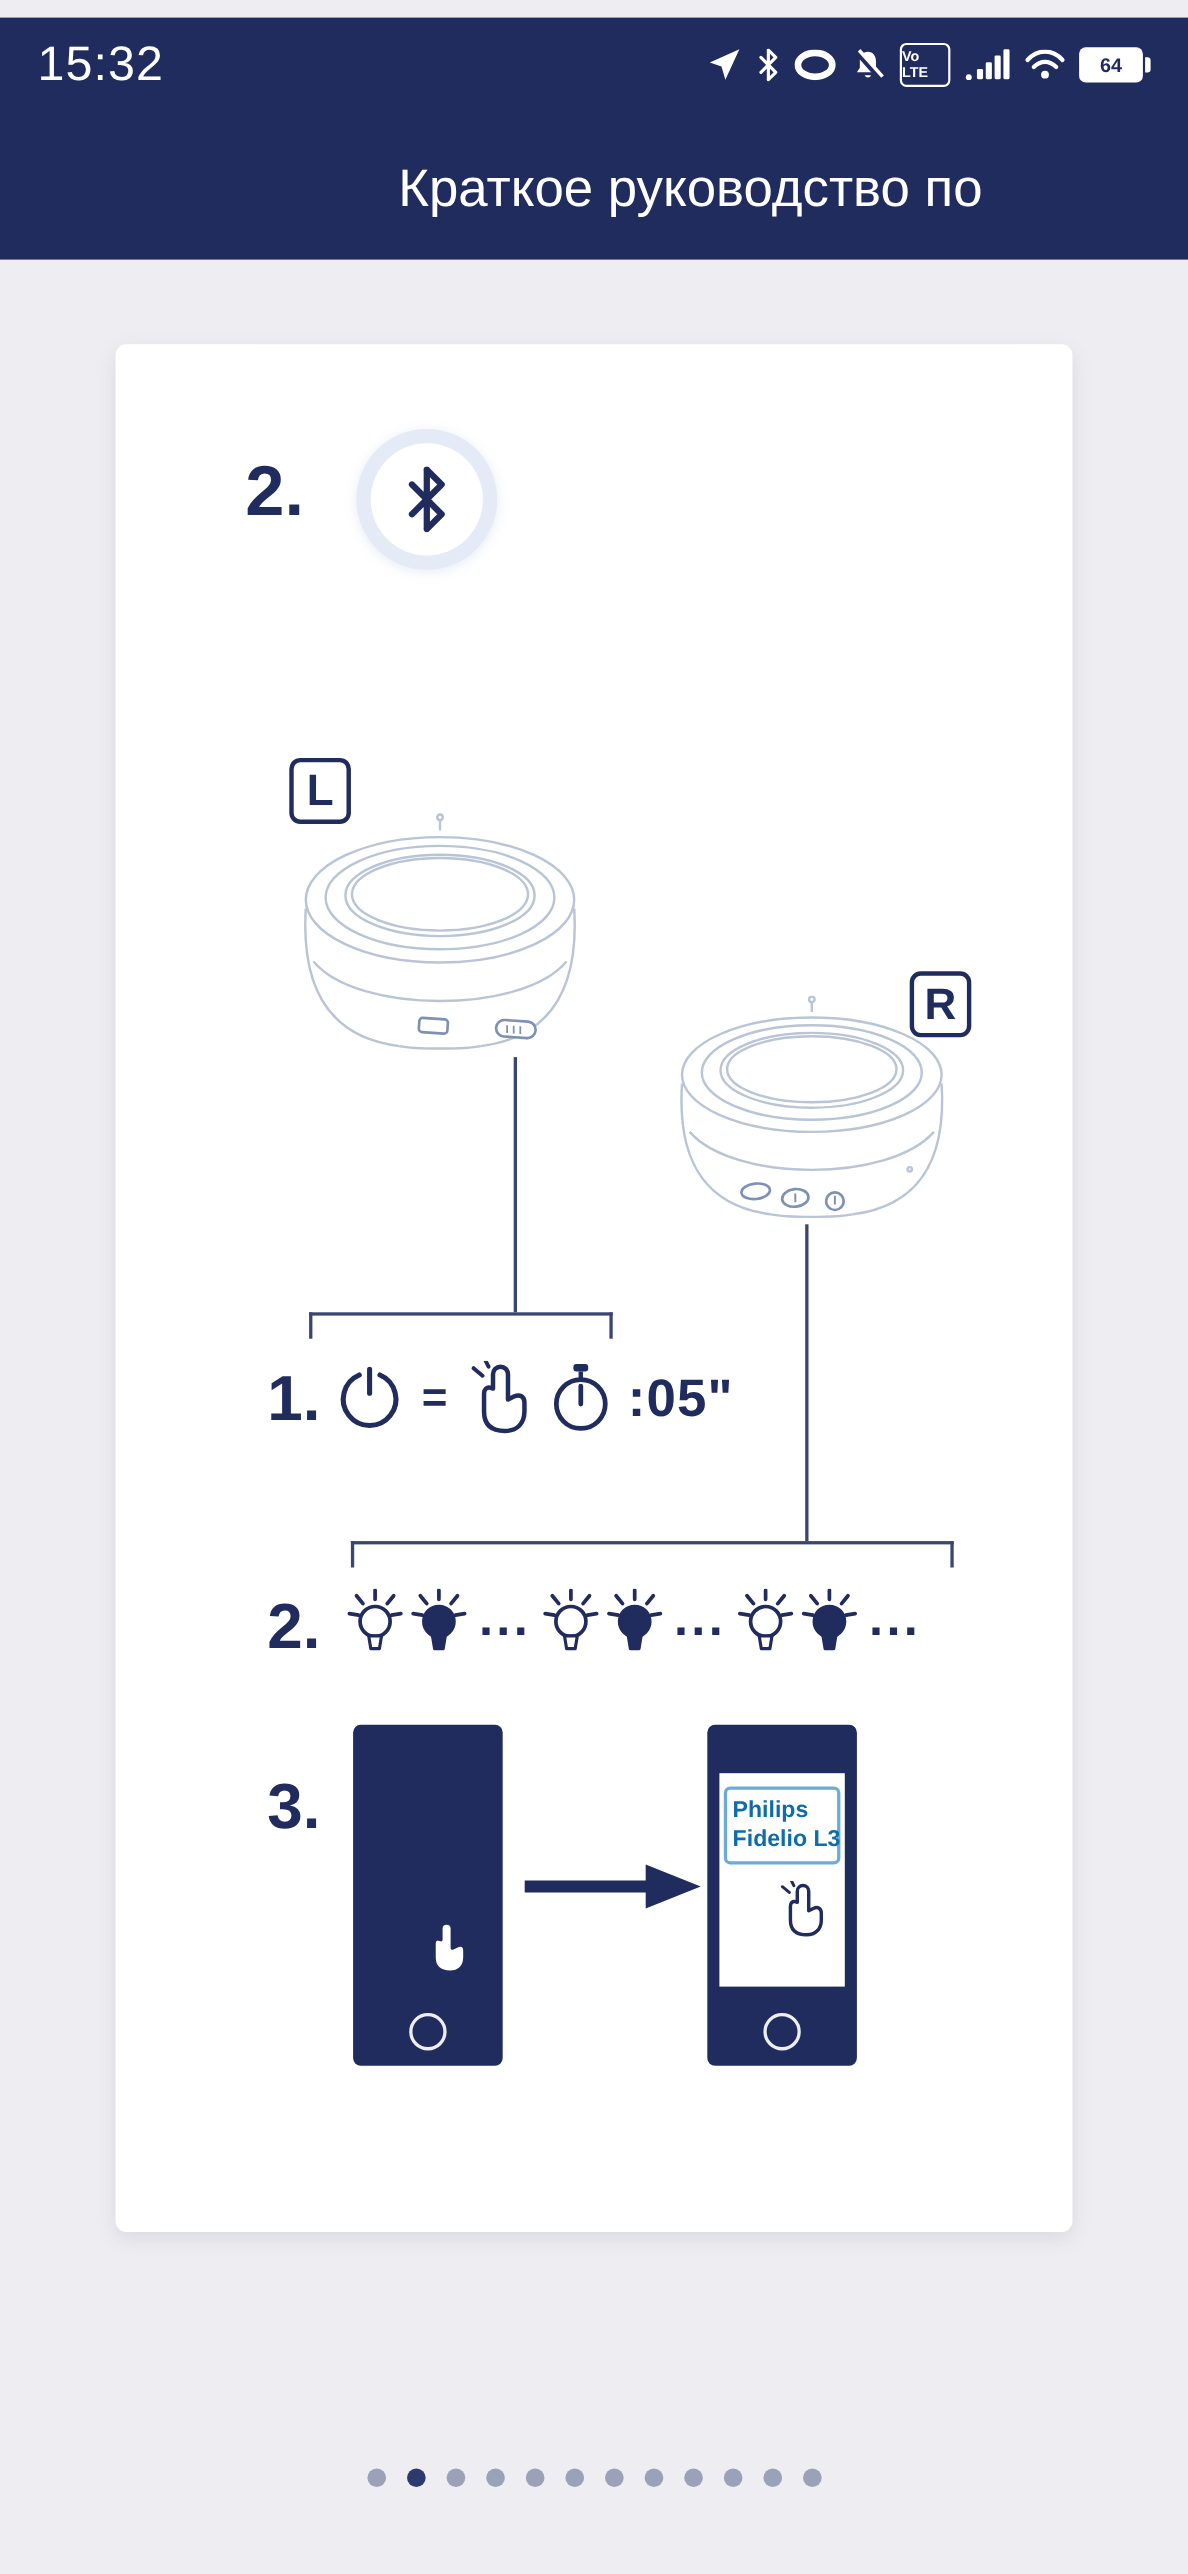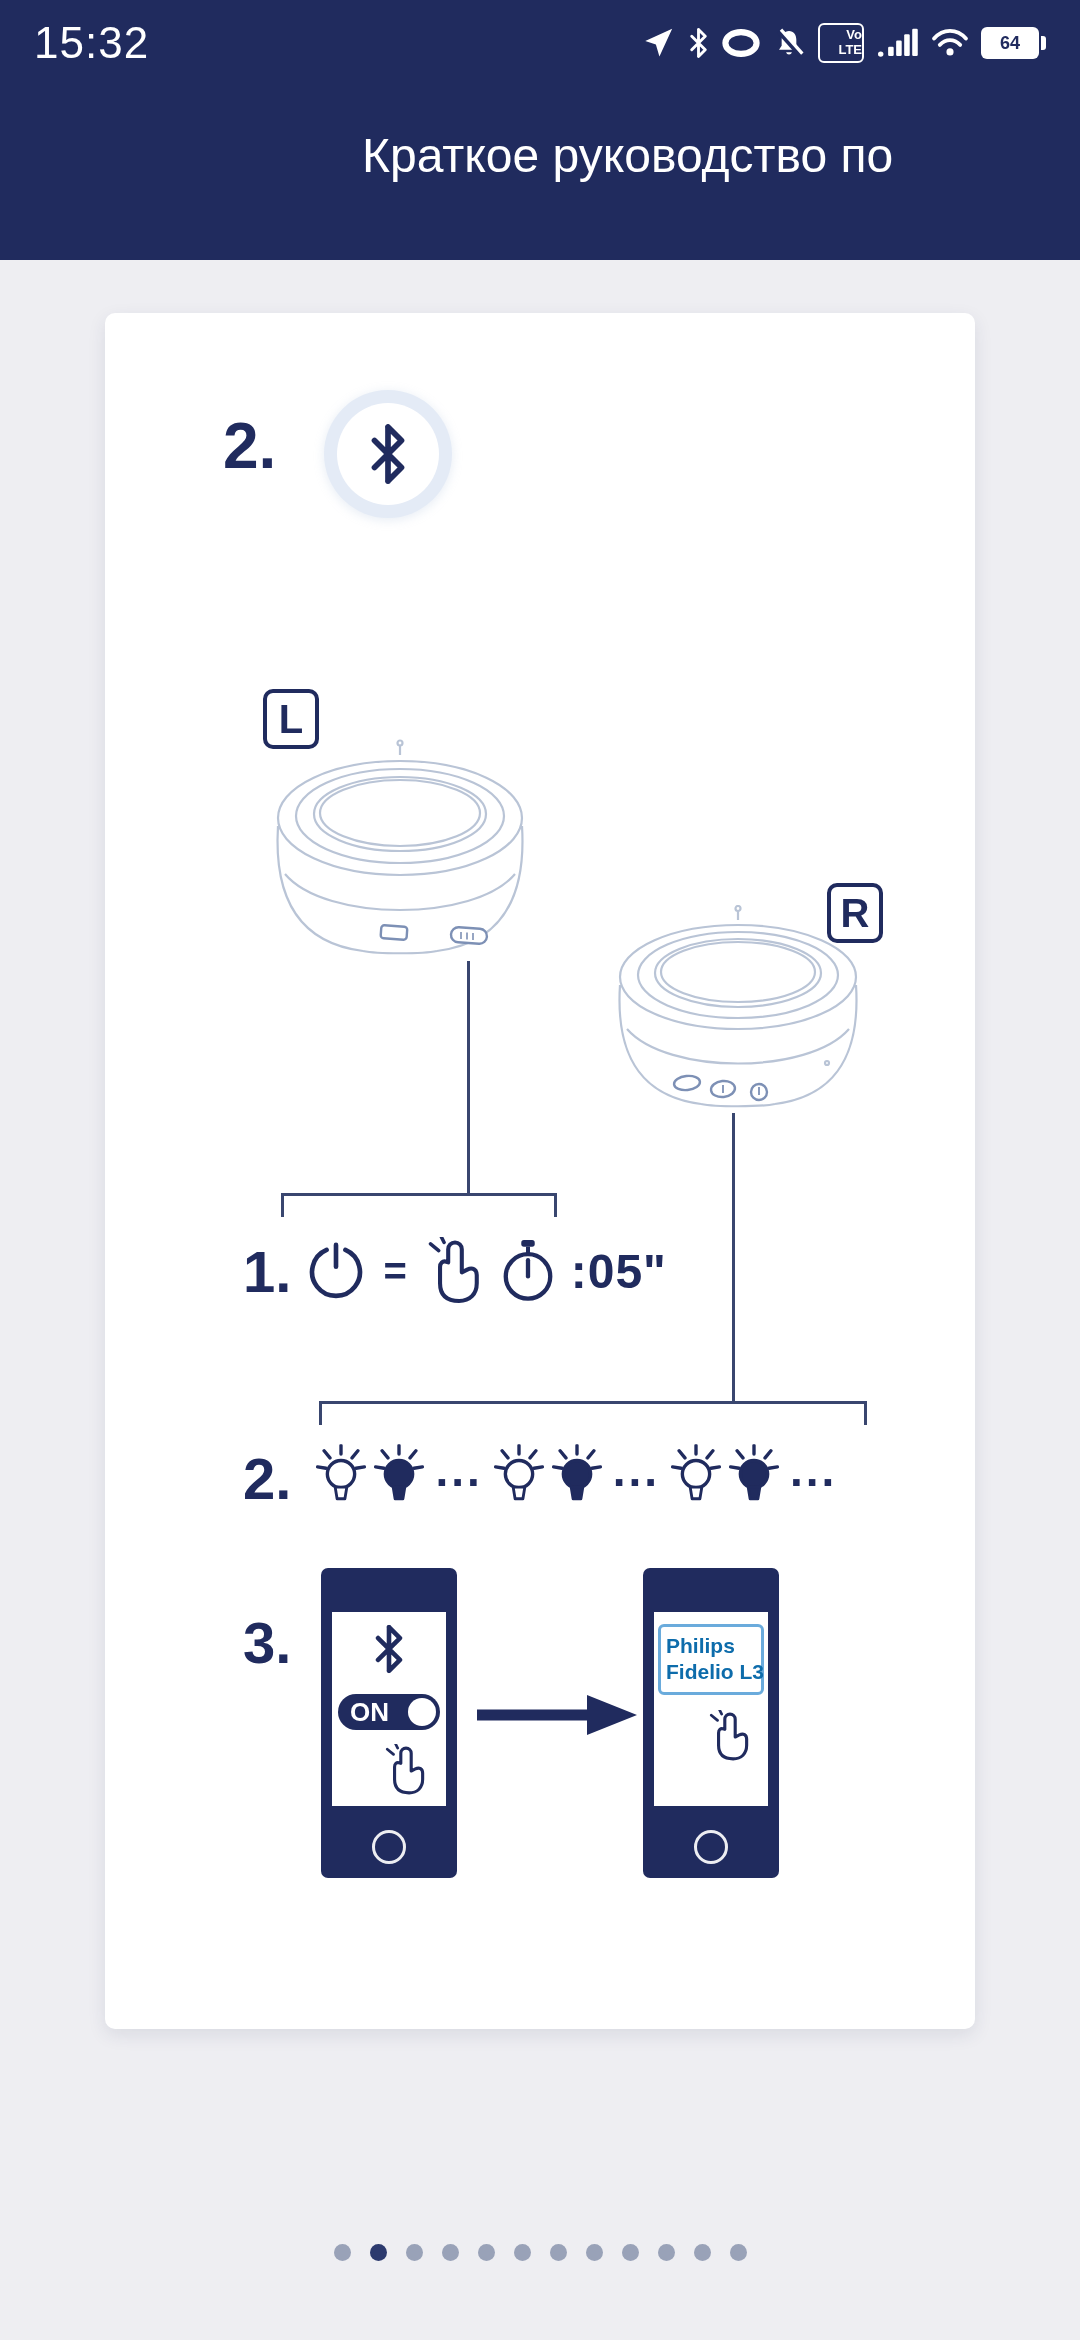--- a/index.html
+++ b/index.html
@@ -7,25 +7,25 @@
     --outline:#b9c4d6;
     --btn-outline:#7d90b5;
     --pblue:#0d6cab;
     --bg:#eeeef2;
   }
   *{margin:0;padding:0;box-sizing:border-box;}
   body{background:#d8d9de;font-family:"Liberation Sans",sans-serif;}
   .screen{position:relative;width:1080px;height:2340px;background:var(--bg);overflow:hidden;margin:0 auto;}
 
   
-  .header{position:absolute;left:0;top:0;width:1080px;height:260px;background:var(--navy);overflow:hidden;}
+  .header{position:absolute;left:0;top:16px;width:1080px;height:220px;background:var(--navy);overflow:hidden;}
   .statusbar{position:absolute;left:0;top:0;width:1080px;height:86px;display:flex;align-items:center;justify-content:space-between;padding:0 34px;color:#fff;}
   .time{font-size:44px;font-weight:400;letter-spacing:1px;}
   .sicons{display:flex;align-items:center;gap:13px;}
-  .volte{display:flex;flex-direction:column;align-items:flex-end;justify-content:center;width:46px;height:40px;border:2px solid #fff;border-radius:6px;font-size:13px;font-weight:bold;line-height:1.15;color:#fff;}
+  .volte{display:flex;flex-direction:column;align-items:flex-start;justify-content:center;width:46px;height:40px;border:2px solid #fff;border-radius:6px;font-size:13px;font-weight:bold;line-height:1.15;color:#fff;}
   .battery{display:flex;align-items:center;}
   .battery-body{width:58px;height:32px;background:#fff;border-radius:6px;display:flex;align-items:center;justify-content:center;color:var(--navy);font-size:18px;font-weight:bold;}
   .battery-tip{width:5px;height:14px;background:#fff;border-radius:0 3px 3px 0;margin-left:2px;}
   .title{position:absolute;left:362px;top:128px;color:#fff;font-size:48px;white-space:nowrap;}
 
   
   .card{position:absolute;left:105px;top:313px;width:870px;height:1716px;background:#fff;border-radius:10px;box-shadow:0 6px 18px rgba(40,50,90,.10);}
   .section-num{position:absolute;left:118px;top:96px;font-size:64px;font-weight:bold;color:var(--navy);}
   .bt-badge{position:absolute;left:232px;top:90px;width:102px;height:102px;border-radius:50%;background:#fff;box-shadow:0 0 0 13px #e4ebf6,0 2px 10px 14px rgba(170,190,220,.25);display:flex;align-items:center;justify-content:center;}
   .cup-label{position:absolute;width:56px;height:60px;border:4px solid var(--navy);border-radius:10px;display:flex;align-items:center;justify-content:center;font-size:40px;font-weight:bold;color:var(--navy);background:#fff;}
@@ -247,29 +247,20 @@
         </svg>
       <svg class="bulb" width="52" height="68" viewBox="0 0 40 52" style="--glass:#202b5e">
           <use href="#bulb"></use>
         </svg>
       <span class="dots-txt">...</span>
     </div>
 
     <div class="step3-num">3.</div>
 
     <div class="phone phone1">
-      <div class="scr">
-        <svg width="34" height="50" viewBox="0 0 14 20" style="color:#202b5e;margin-top:12px">
-          <use href="#bt-glyph"></use>
-        </svg>
-        <div class="on-pill">
-          <span>ON</span>
-          <span class="knob"></span>
-        </div>
-      </div>
       <svg class="finger finger1" width="46" height="52" viewBox="0 0 44 50">
         <use href="#hand-tap"></use>
       </svg>
       <div class="home"></div>
     </div>
 
     <svg class="arrow" width="168" height="48" viewBox="0 0 168 48">
       <line x1="4" y1="24" x2="118" y2="24" stroke="#202b5e" stroke-width="11"></line>
       <polygon points="114,4 164,24 114,44" fill="#202b5e"></polygon>
     </svg>

